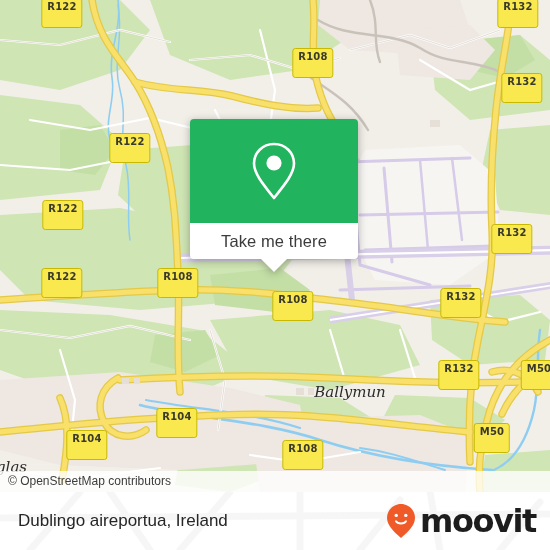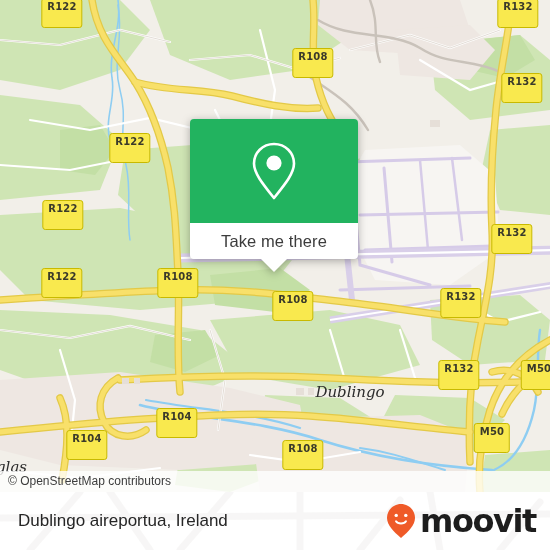--- a/index.html
+++ b/index.html
@@ -280,21 +280,21 @@
     <div class="shield" style="left:178px;top:283px;">R108</div>
     <div class="shield" style="left:293px;top:306px;">R108</div>
     <div class="shield" style="left:461px;top:303px;">R132</div>
     <div class="shield" style="left:459px;top:375px;">R132</div>
     <div class="shield" style="left:539px;top:375px;">M50</div>
     <div class="shield" style="left:492px;top:438px;">M50</div>
     <div class="shield" style="left:177px;top:423px;">R104</div>
     <div class="shield" style="left:87px;top:445px;">R104</div>
     <div class="shield" style="left:303px;top:455px;">R108</div>
 
-    <div class="place-label" style="left:350px;top:392px;">Dublingo</div>
+    <div class="place-label" style="left:350px;top:392px;">Ballymun</div>
     <div class="place-label clip-left" style="left:-4px;top:467px;">glas</div>
 
     <div id="attribution">© OpenStreetMap contributors</div>
   </div>
 
   <div id="card">
     <div id="card-green">
       <svg width="52" height="62" viewBox="0 0 52 62">
         <path d="M26,4 C14.5,4 6,12.8 6,23.6 C6,33 14,43 26,58 C38,43 46,33 46,23.6 C46,12.8 37.5,4 26,4 Z" fill="none" stroke="#ffffff" stroke-width="2.6" stroke-linejoin="round"></path>
         <circle cx="26" cy="23" r="7.6" fill="#ffffff"></circle>

